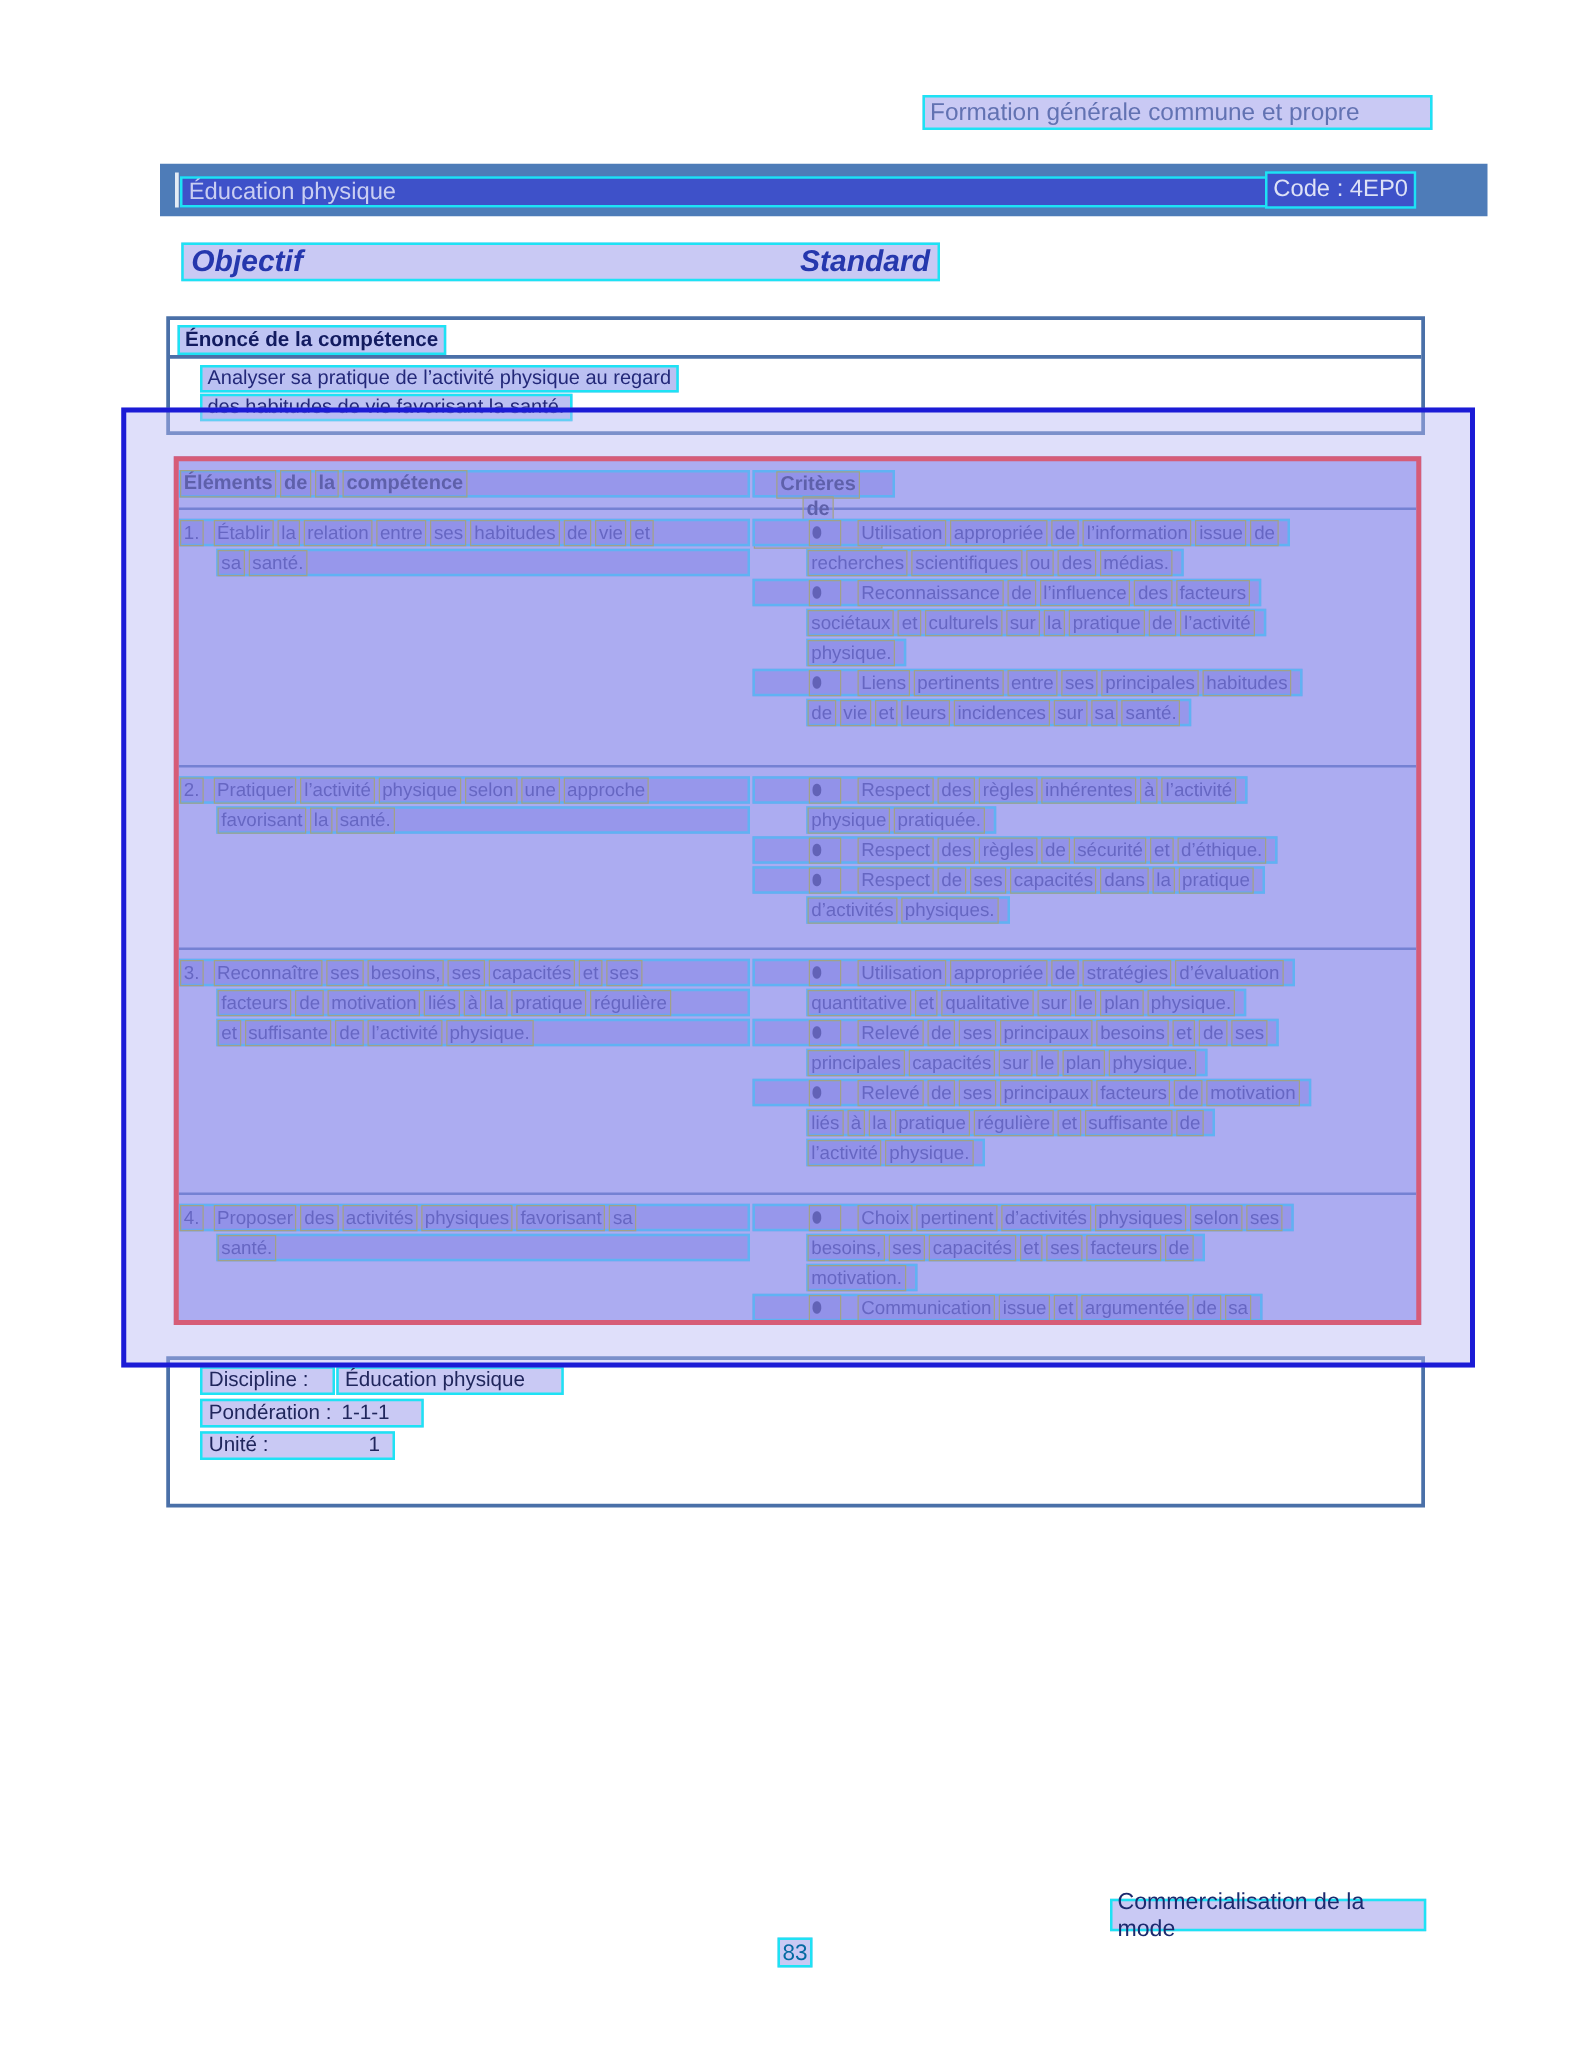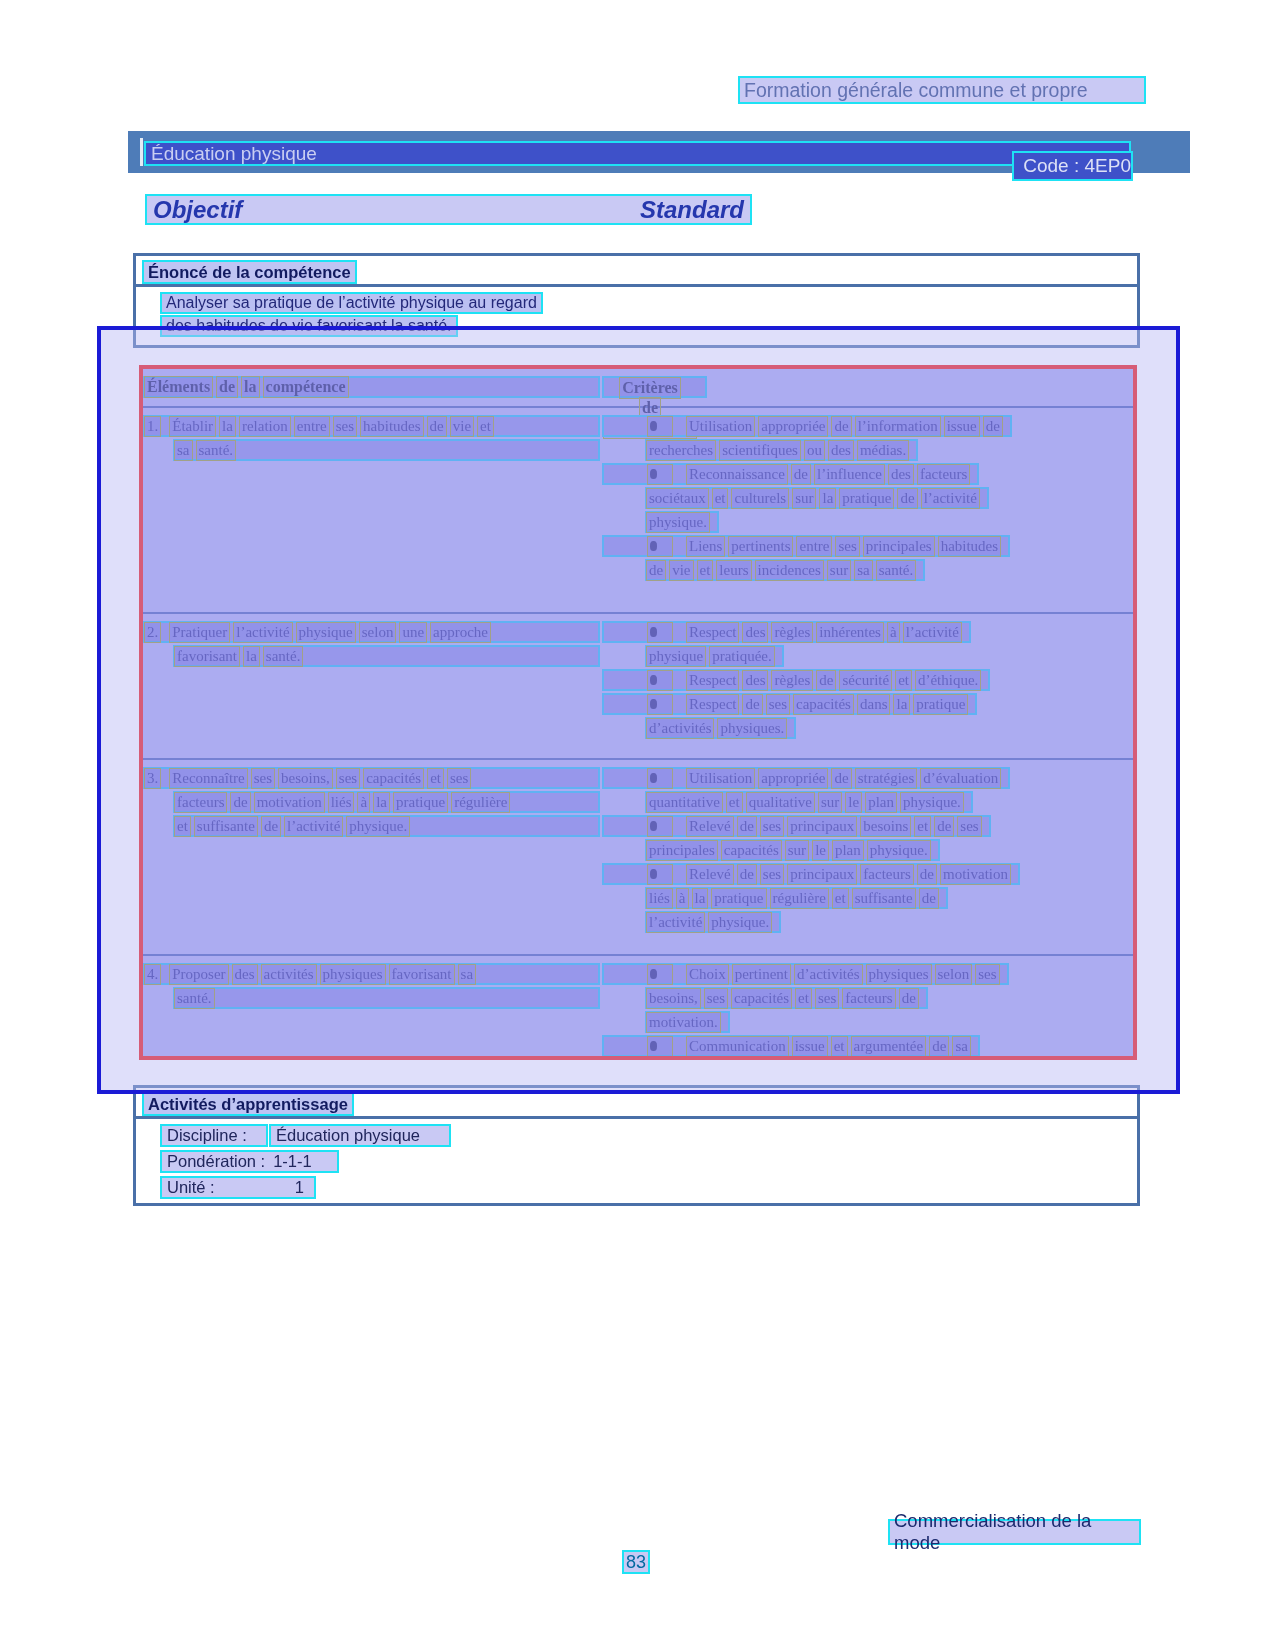--- a/index.html
+++ b/index.html
@@ -10,23 +10,23 @@
   .hl{background:var(--lav,#c9c9f4);border:2px solid var(--cyan,#1ee2f4);box-sizing:border-box;}
 
   .header-right{position:absolute;left:738px;top:76px;width:408px;height:28px;
     display:flex;align-items:center;padding:0 4px;font-size:19.5px;color:#6272b2;}
 
   .title-bar{position:absolute;left:128px;top:131px;width:1062px;height:42px;background:var(--steelbar,#4e7cb8);}
   .title-tick{position:absolute;left:12px;top:7px;width:3px;height:28px;background:rgba(255,255,255,.85);}
   .title-strip{position:absolute;left:16px;top:10px;width:987px;height:25px;box-sizing:border-box;
     background:var(--strip,#3e51c9);border:2px solid var(--cyan,#1ee2f4);
     display:flex;align-items:center;padding-left:5px;font-size:19px;color:#c9cef2;}
-  .code-box{position:absolute;left:884px;top:20px;width:121px;height:30px;box-sizing:border-box;
+  .code-box{position:absolute;left:884px;top:6px;width:121px;height:30px;box-sizing:border-box;
     border:2px solid var(--cyan,#1ee2f4);background:var(--strip,#3e51c9);
-    display:flex;align-items:center;justify-content:flex-end;font-size:19px;color:#dde1f6;}
+    display:flex;align-items:center;justify-content:center;font-size:19px;color:#dde1f6;}
 
   .obj-row{position:absolute;left:145px;top:194px;width:607px;height:31px;
     display:flex;justify-content:space-between;align-items:center;padding:0 6px;
     font-size:24px;font-weight:bold;font-style:italic;color:#2537ad;}
 
   .section-box{position:absolute;left:133px;box-sizing:border-box;width:1007px;background:#fff;
     border:3px solid var(--steel,#4a70a8);}
   .enonce-box{top:253px;height:95px;}
   .activites-box{top:1085px;height:121px;}
   .sec-head{height:31px;border-bottom:3px solid var(--steel,#4a70a8);padding:4px 0 0 6px;box-sizing:border-box;}
@@ -42,21 +42,21 @@
   .thead,.trow{display:grid;grid-template-columns:459px 1fr;padding:7px 0 6px 0;}
   .thead{border-bottom:2px solid var(--div,#3e55b8);}
   .trow{border-bottom:2px solid var(--div,#3e55b8);}
   .trow:last-child{border-bottom:none;}
   #table-rows .trow:nth-child(1){min-height:191px;}
   #table-rows .trow:nth-child(2){min-height:131px;}
   #table-rows .trow:nth-child(3){min-height:181px;}
   #table-rows .trow:nth-child(4){min-height:130px;}
 
   .lbox,.rbox,.hbox{background:var(--rowhl,#7d7de4);border:2px solid var(--lineblue,#18aef2);
-    box-sizing:border-box;height:22px;margin-bottom:2px;display:flex;align-items:center;white-space:nowrap;font-family:Liberation Serif, serif;}
+    box-sizing:border-box;height:22px;margin-bottom:2px;display:flex;align-items:center;white-space:nowrap;}
   .lbox.first,.hbox.left{width:457px;}
   .lbox.cont{margin-left:30px;width:427px;}
   .rbox{width:fit-content;padding-right:3px;}
   .rbox.first{padding-left:44px;}
   .rbox.cont{margin-left:43px;}
   .hbox{font-weight:bold;}
   .hbox.right{width:fit-content;padding-right:4px;flex-direction:column;}
 
   .wbox{outline:1px solid var(--olive,#8e8e2e);background:rgba(88,88,214,0.28);
     padding:0 2px;margin-right:5px;font-size:15px;color:#23249a;height:19px;line-height:19px;display:inline-block;}
@@ -434,23 +434,20 @@
               <span class="wbox">de</span>
               <span class="wbox">sa</span>
             </div>
             <div class="rbox cont"></div>
           </div>
         </div>
       </div>
   </div>
 
   <div class="section-box activites-box">
-    <div class="sec-head">
-      <span class="head-hl">Activités d’apprentissage</span>
-    </div>
     <div class="sec-body">
       <div class="act-row">
         <span class="fbox f-disc-l">Discipline :</span>
         <span class="fbox f-disc-v">Éducation physique</span>
       </div>
       <div class="act-row">
         <span class="fbox f-pond">
           <span>Pondération :</span>
           <span class="val">1-1-1</span>
         </span>

